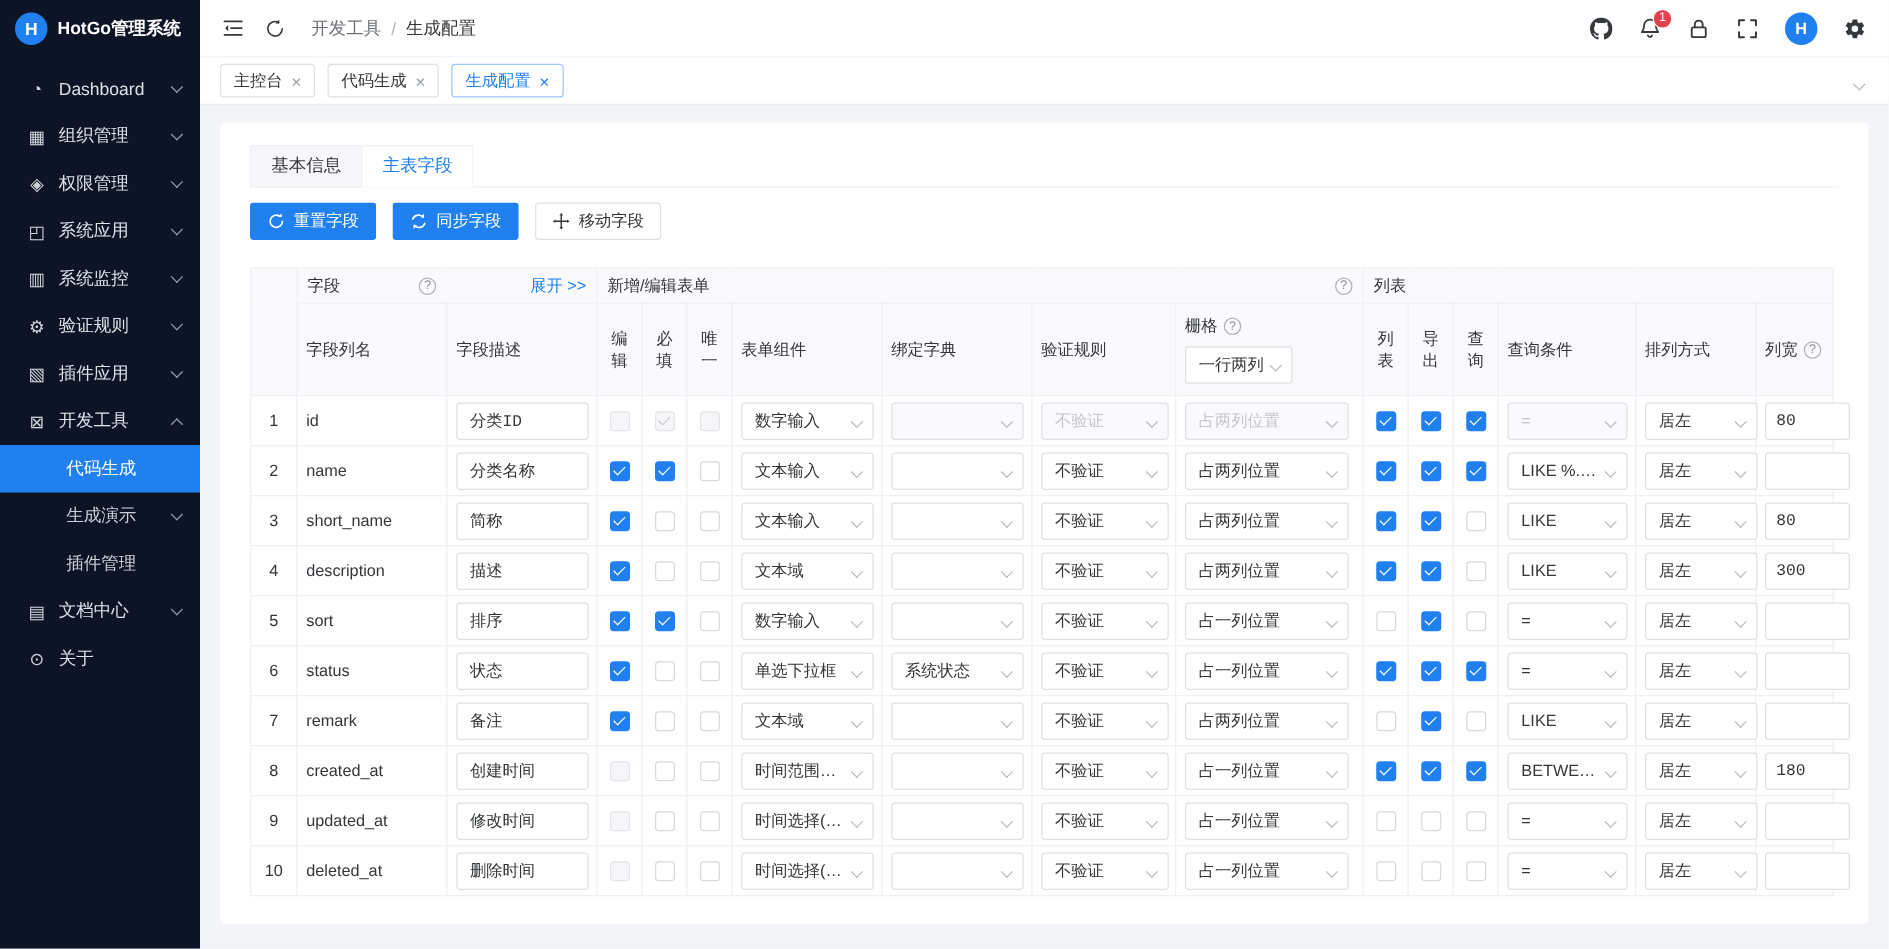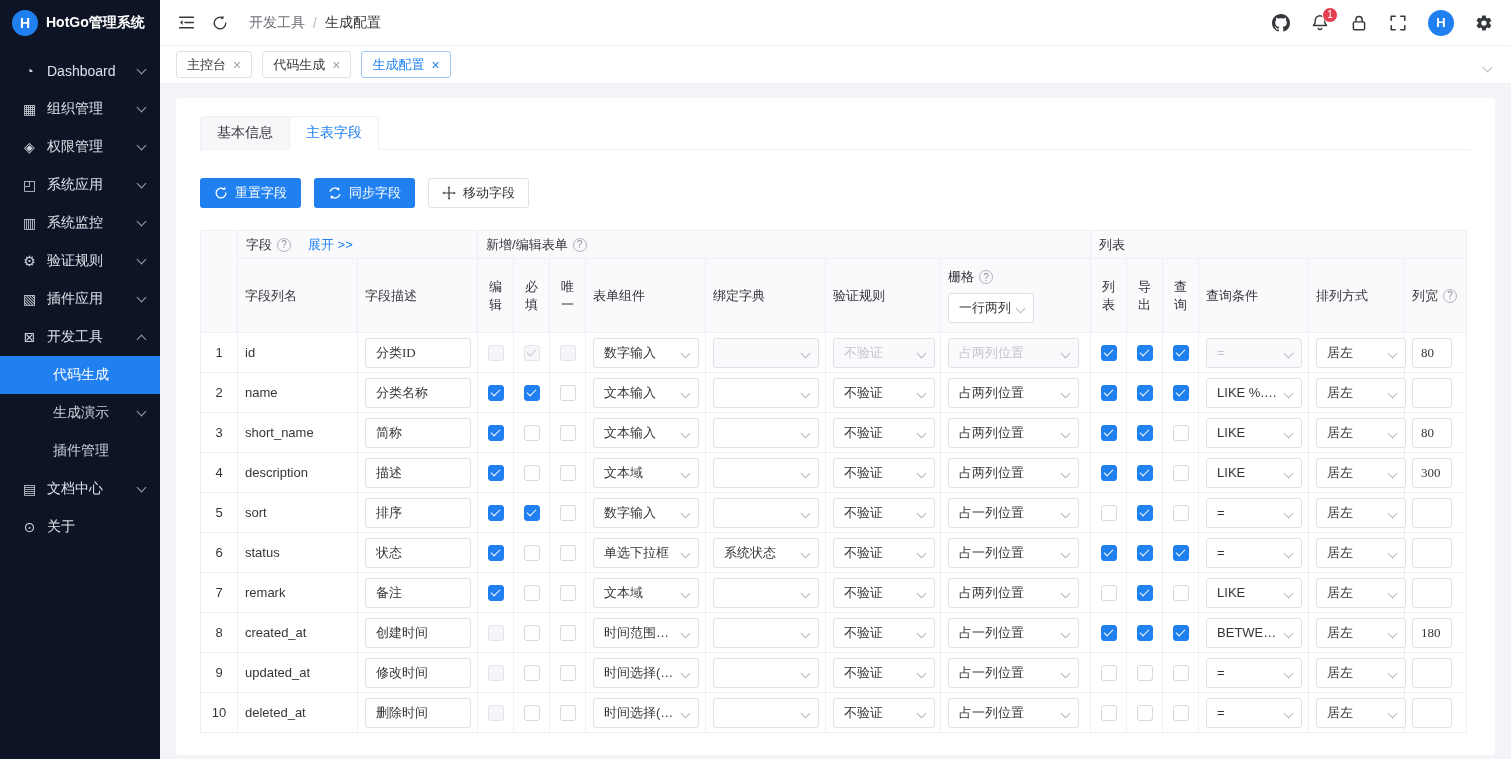--- a/index.html
+++ b/index.html
@@ -53,45 +53,45 @@
   .ctab + .ctab{margin-left:-1px}
   .ctab.active{background:#fff;color:var(--primary,#2080f0);border-bottom-color:#fff}
   .hbtns{display:flex;gap:12px;margin-bottom:8px}
   .btn{height:28px;padding:0 14px;border-radius:3px;font-size:13px;cursor:pointer;border:1px solid transparent;display:inline-flex;align-items:center;font-family:inherit;white-space:nowrap}
   .btn.default{background:#fff;border-color:#e0e0e6;color:#333639}
   .btn.primary{background:var(--primary,#2080f0);color:#fff}
   .btn.success{background:var(--success,#18a058);color:#fff}
   .btn.ghost{background:#fff;border-color:#8fbdf6;color:var(--primary,#2080f0)}
 
   
-  .toolbar{display:flex;gap:13px;margin-top:28px}
+  .toolbar{display:flex;gap:13px;margin-top:12px}
   .tbtn{height:30px;padding:0 13px;border-radius:3px;font-size:13px;display:inline-flex;align-items:center;gap:7px;cursor:pointer;border:1px solid transparent;font-family:inherit;white-space:nowrap}
   .tbtn.primary{background:var(--primary,#2080f0);color:#fff}
   .tbtn.default{background:#fff;border-color:#e0e0e6;color:#333639}
   .ticon{display:inline-flex;align-items:center}
 
   
   .ftable{border-collapse:collapse;margin-top:22px;table-layout:fixed;width:1266px}
   .ftable th,.ftable td{border:1px solid #efeff5;font-weight:normal}
   .ftable thead th{background:#fafafc;color:#333639}
   .ghead th{height:28px;font-size:13px;padding:0 8px}
-  .gh{display:flex;align-items:center;justify-content:flex-start;gap:5px}
+  .gh{display:flex;align-items:center;justify-content:space-between;gap:5px}
   .expand-link{color:var(--primary,#2080f0);margin-left:12px;cursor:pointer;text-decoration:none;font-size:13px}
   .chead th{padding:9px 7px;font-size:13px;vertical-align:middle}
   .chead th.ac{}
   .chead th.al{text-align:left}
   .th-grid .grid-label{margin-bottom:7px}
   .grid-label{display:flex;align-items:center;gap:5px}
   .qi{width:14px;height:14px;border:1px solid #b0b4bb;border-radius:50%;color:#8a8f97;display:inline-flex;align-items:center;justify-content:center;font-size:10px;flex-shrink:0}
   .qi::after{content:"?"}
   .ftable td{height:40px;padding:0 7px;background:#fff;font-size:13px}
   .c-num{text-align:center}
   .c-cb{text-align:center}
-  .inp{width:106px;height:30px;border:1px solid #e0e0e6;border-radius:3px;padding:0 10px;font-size:13px;color:#333639;font-family:Liberation Serif, serif;background:#fff;outline:none}
-  .inp.w48{width:40px;padding:0 8px}
+  .inp{width:106px;height:30px;border:1px solid #e0e0e6;border-radius:3px;padding:0 10px;font-size:13px;color:#333639;font-family:Liberation Mono, monospace;background:#fff;outline:none}
+  .inp.w48{width:68px;padding:0 8px}
   .cb{display:inline-block;width:16px;height:16px;border:1px solid #d6d9de;border-radius:3px;background:#fff;position:relative;vertical-align:middle;cursor:pointer}
   .cb.checked{background:var(--primary,#2080f0);border-color:var(--primary,#2080f0)}
   .cb.checked::after{content:"";position:absolute;left:4.5px;top:1.5px;width:4px;height:8px;border:solid #fff;border-width:0 1.8px 1.8px 0;transform:rotate(45deg)}
   .cb.disabled{background:#f6f6f9;border-color:#e3e3e9;cursor:not-allowed}
   .cb.disabled.checked{background:#f6f6f9;border-color:#e3e3e9}
   .cb.disabled.checked::after{border-color:#c6cad1}
   .sel{height:30px;border:1px solid #e0e0e6;border-radius:3px;background:#fff;display:flex;align-items:center;padding:0 22px 0 10px;position:relative;font-size:13px;color:#333639;cursor:pointer}
   .sel .sv{white-space:nowrap;overflow:hidden;text-overflow:ellipsis}
   .sel .chev{position:absolute;right:9px;top:11px}
   .chev{width:7px;height:7px;border-right:1.3px solid #b7bbc2;border-bottom:1.3px solid #b7bbc2;transform:rotate(45deg);display:inline-block}

